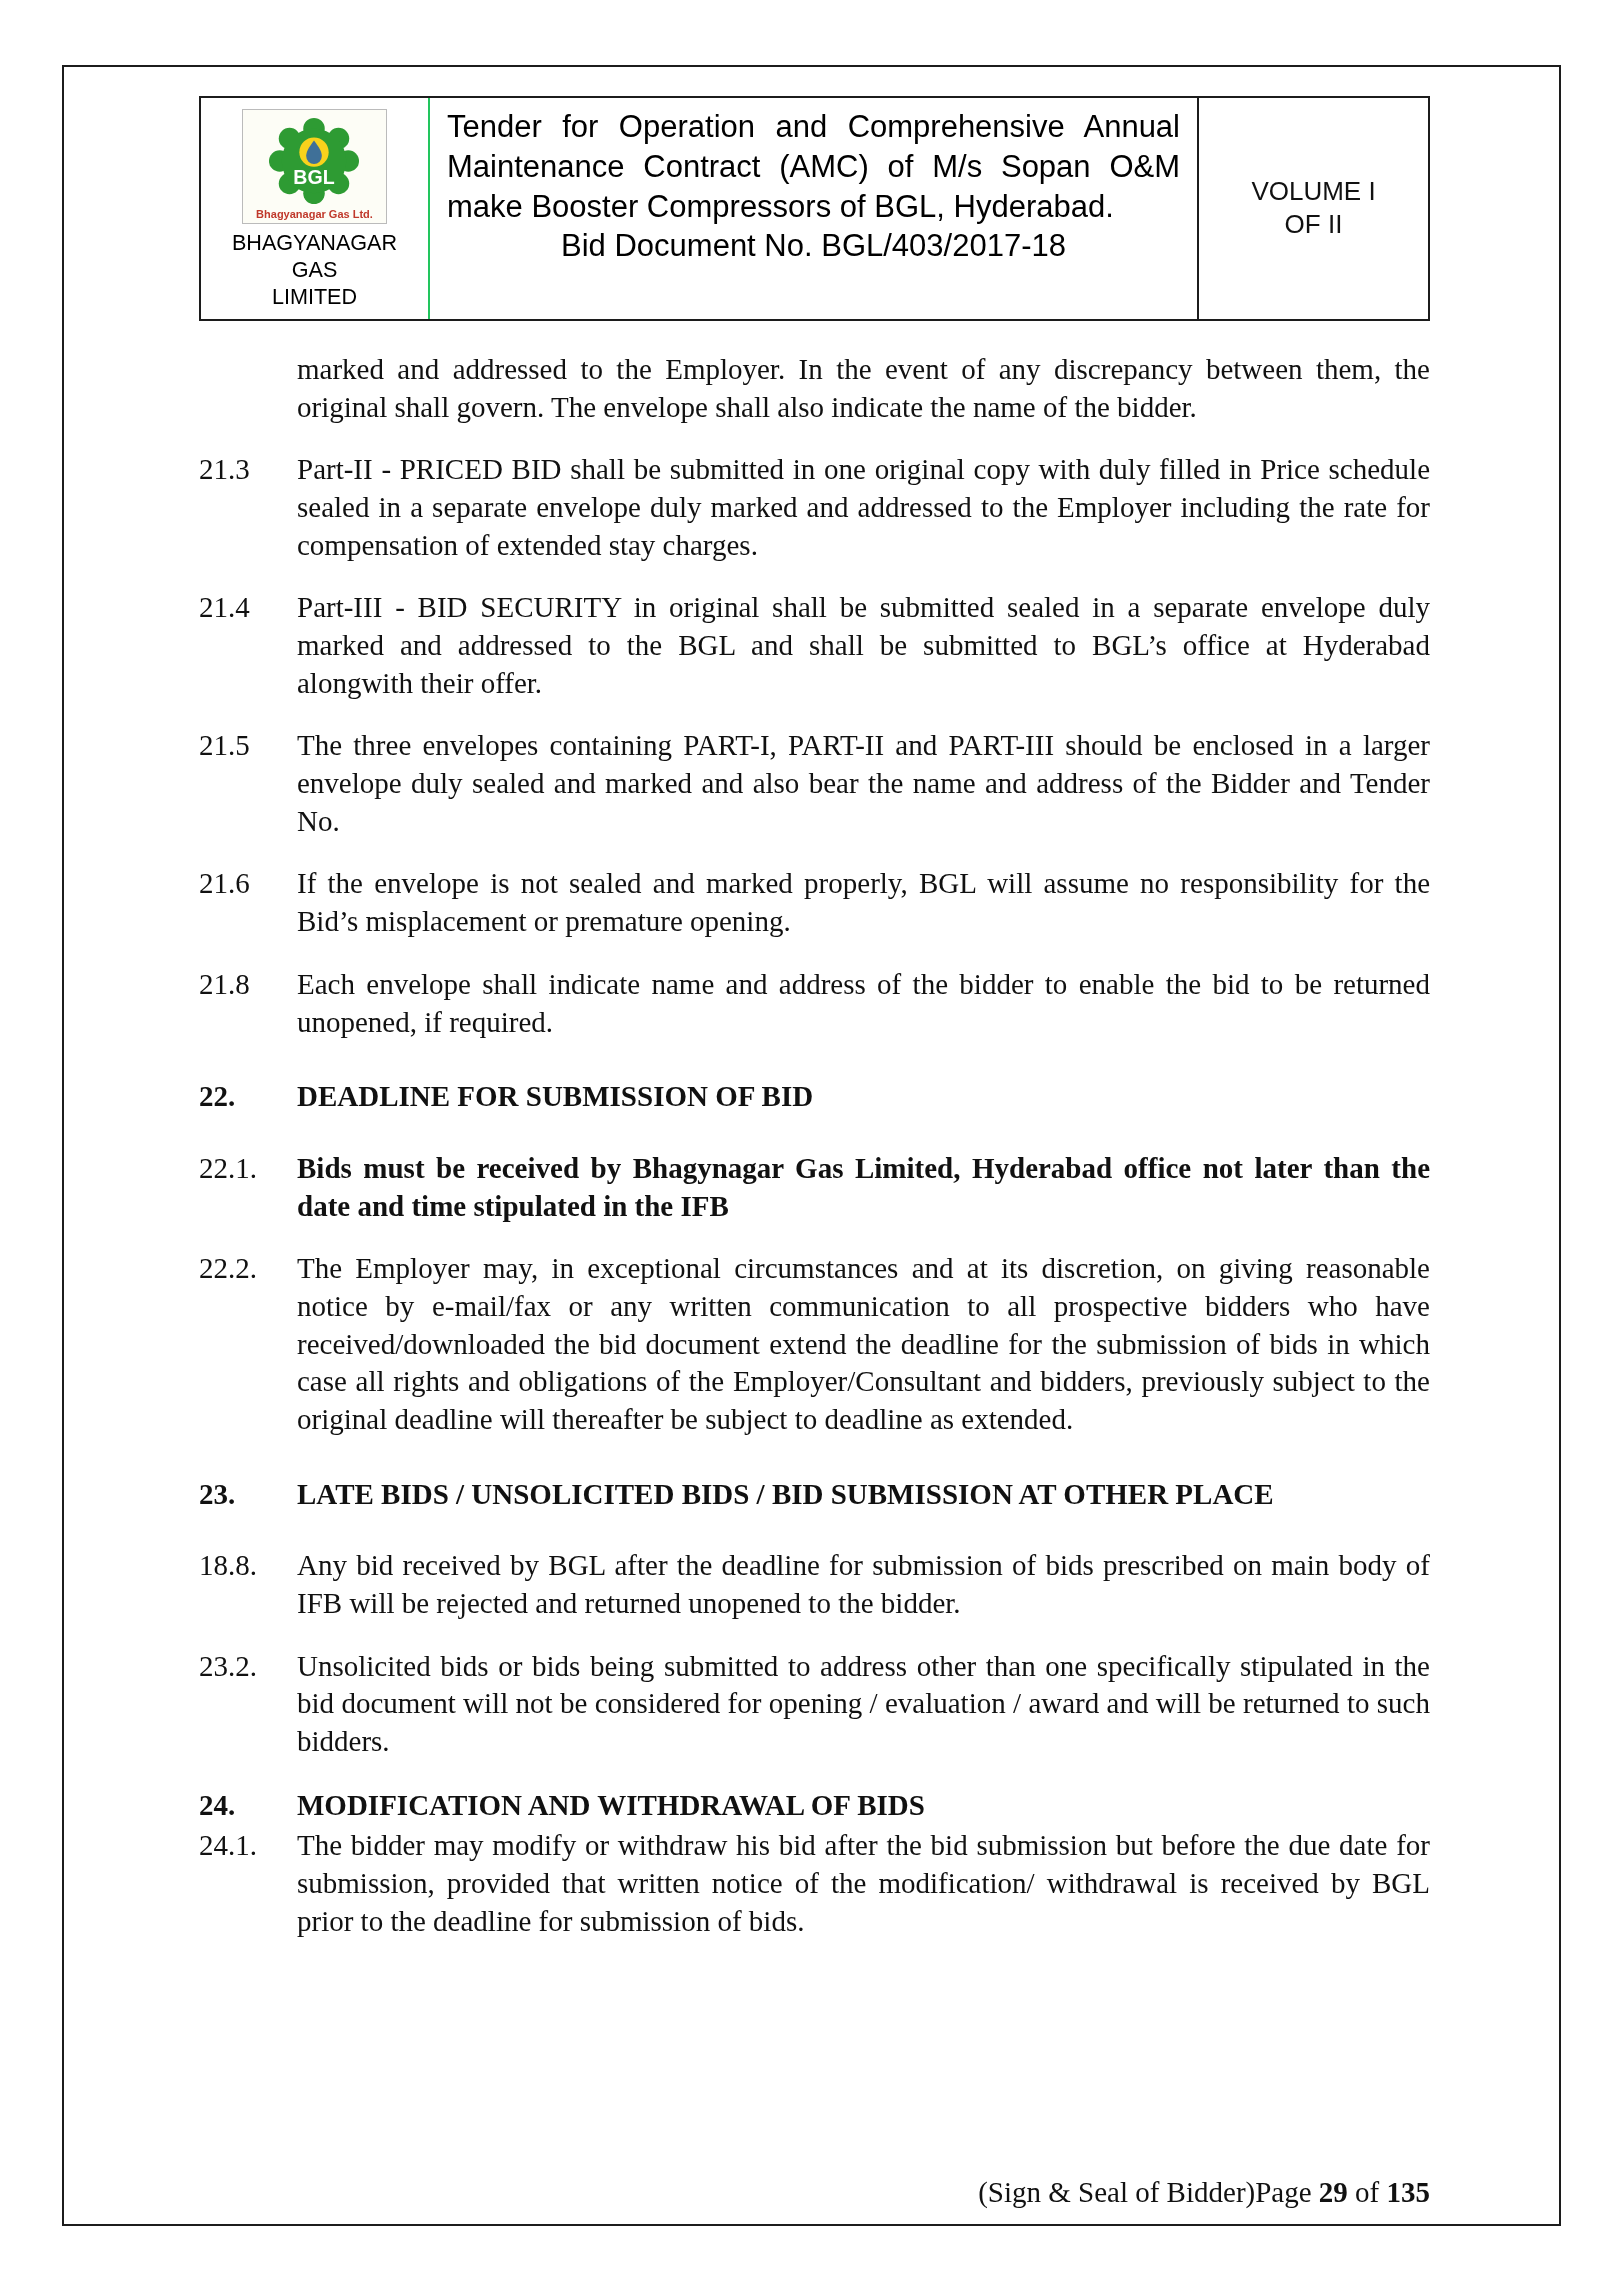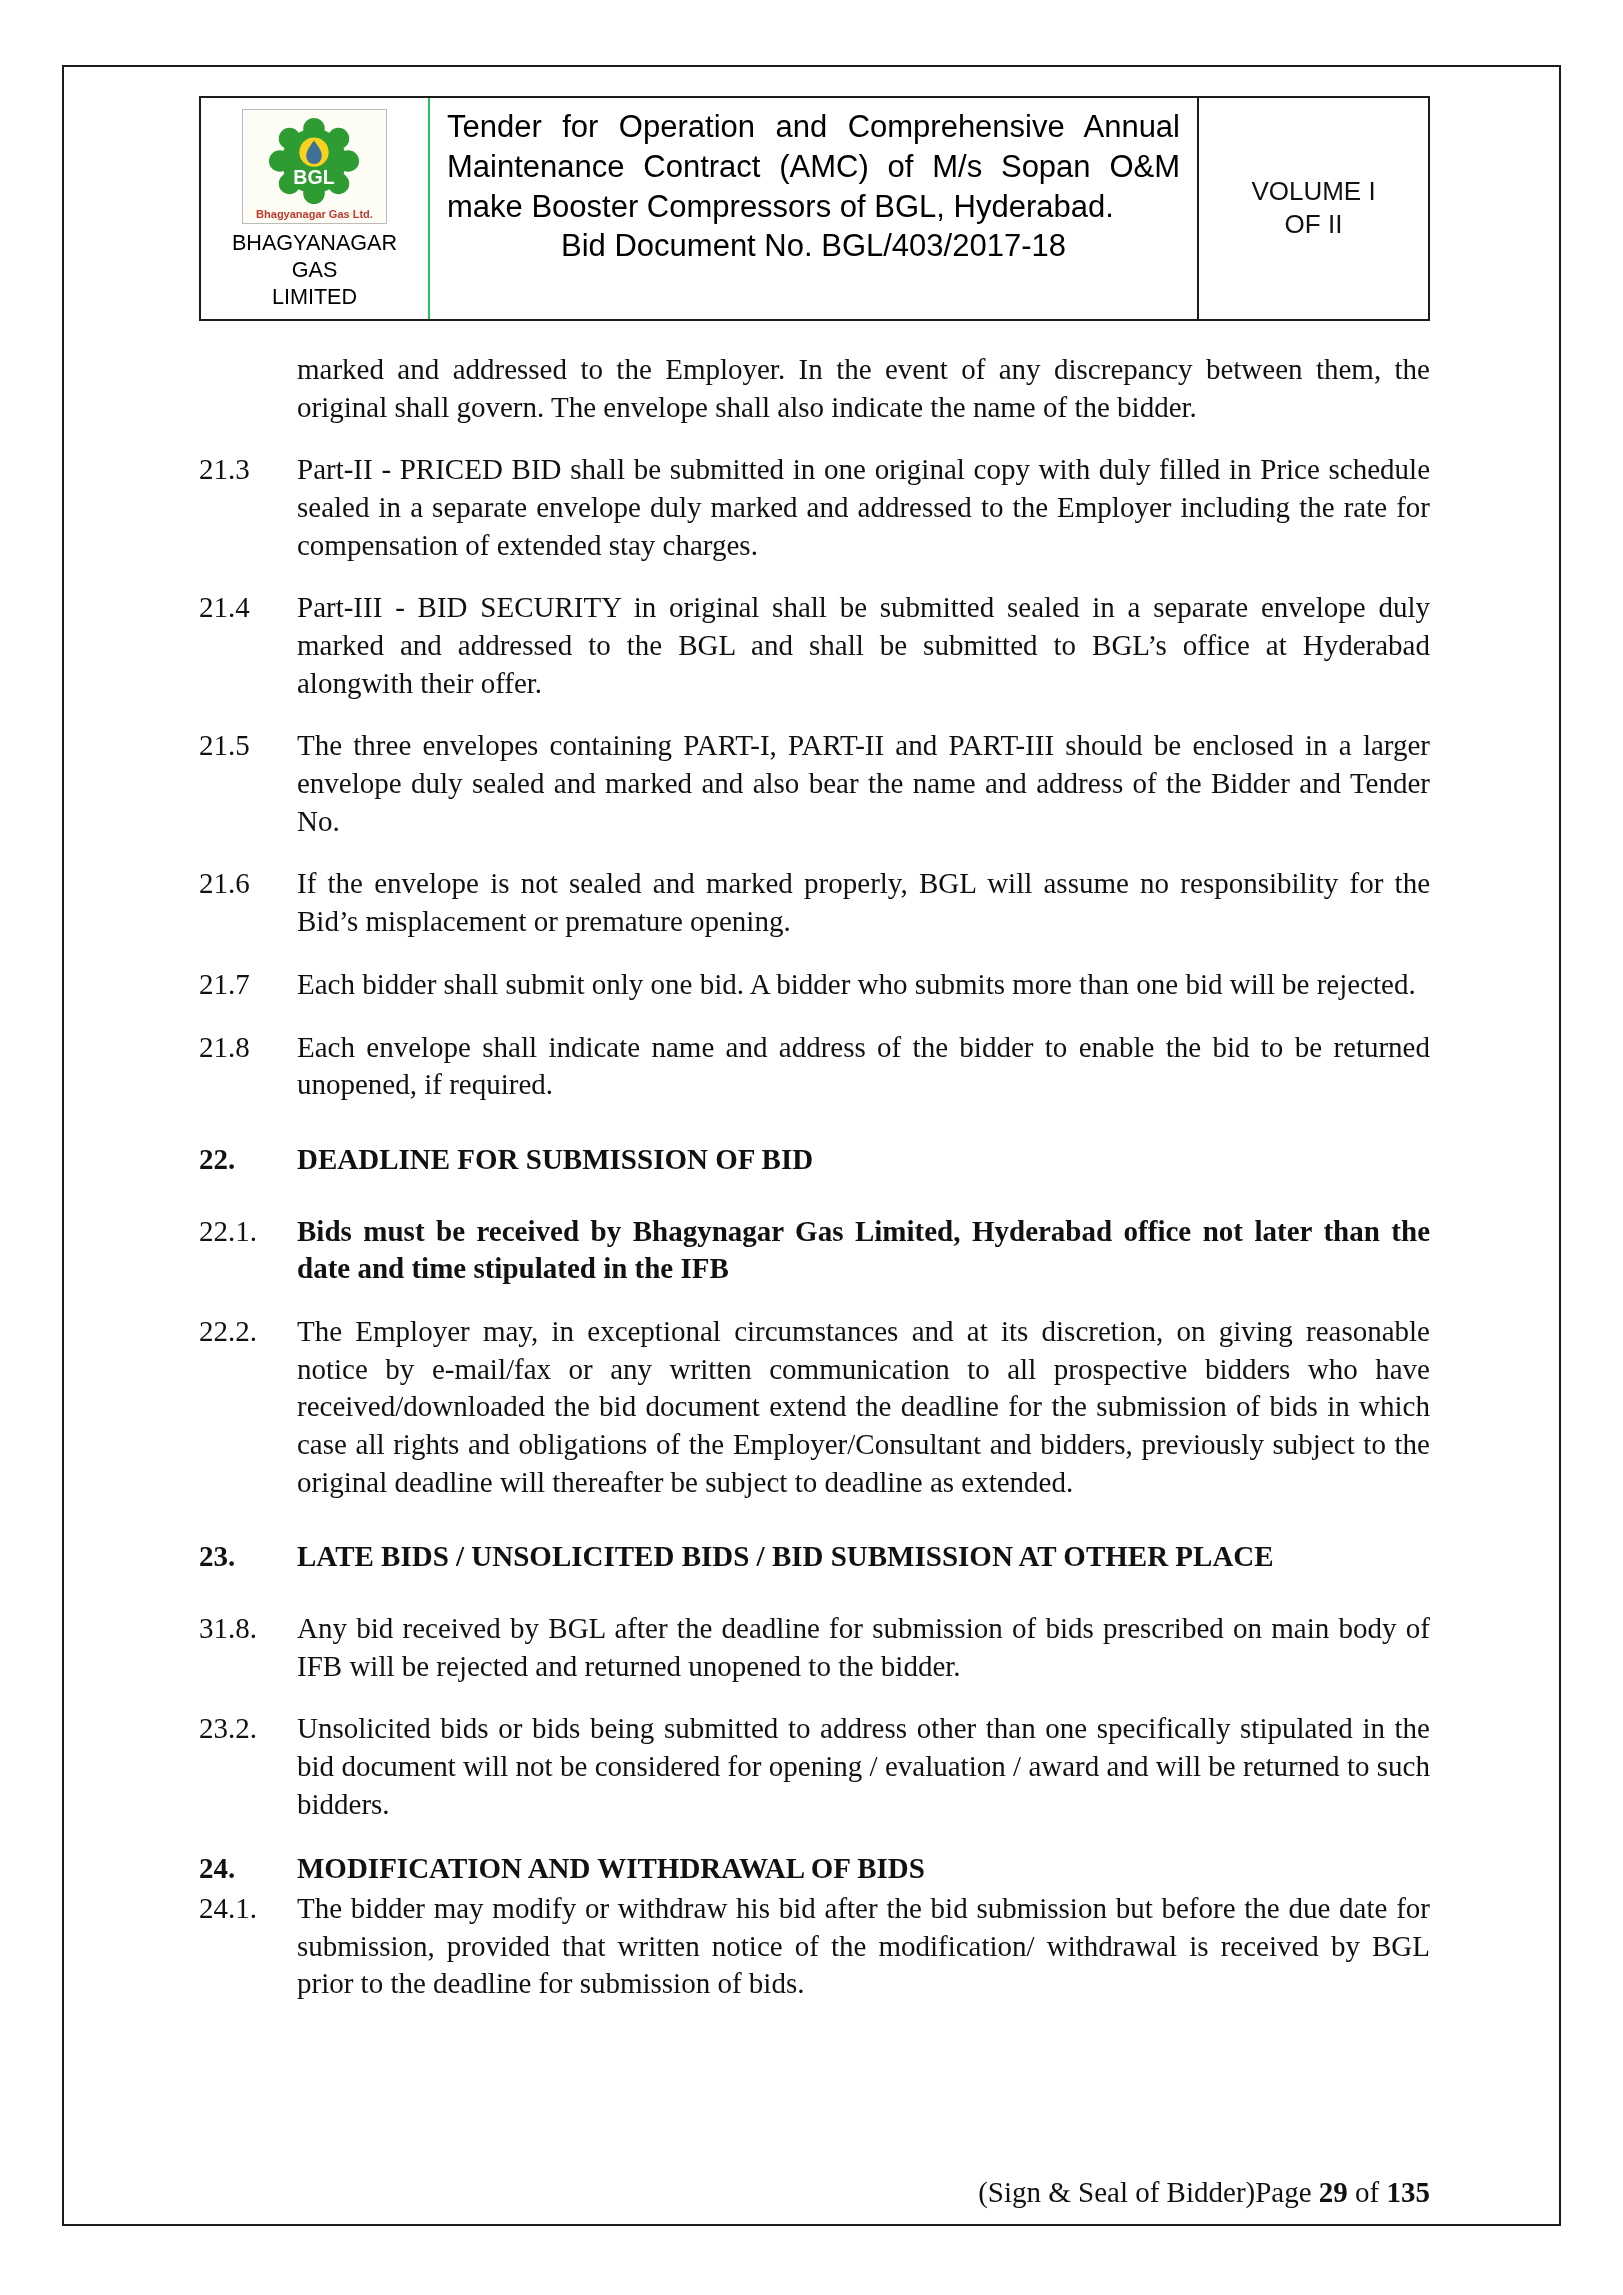--- a/index.html
+++ b/index.html
@@ -174,24 +174,20 @@
   <div class="para">
     <span class="num">21.5</span>
     <div class="txt">The three envelopes containing PART-I, PART-II and PART-III should be enclosed in a larger envelope duly sealed and marked and also bear the name and address of the Bidder and Tender No.</div>
   </div>
 
   <div class="para">
     <span class="num">21.6</span>
     <div class="txt">If the envelope is not sealed and marked properly, BGL will assume no responsibility for the Bid’s misplacement or premature opening.</div>
   </div>
 
-  <div class="para gap-lg">
-    <span class="num">21.7</span>
-    <div class="txt">Each bidder shall submit only one bid. A bidder who submits more than one bid will be rejected.</div>
-  </div>
 
   <div class="para">
     <span class="num">21.8</span>
     <div class="txt">Each envelope shall indicate name and address of the bidder to enable the bid to be returned unopened, if required.</div>
   </div>
 
   <div class="para heading">
     <span class="num">22.</span>
     <div class="txt">DEADLINE FOR SUBMISSION OF BID</div>
   </div>
@@ -205,21 +201,21 @@
     <span class="num">22.2.</span>
     <div class="txt">The Employer may, in exceptional circumstances and at its discretion, on giving reasonable notice by e-mail/fax or any written communication to all prospective bidders who have received/downloaded the bid document extend the deadline for the submission of bids in which case all rights and obligations of the Employer/Consultant and bidders, previously subject to the original deadline will thereafter be subject to deadline as extended.</div>
   </div>
 
   <div class="para heading">
     <span class="num">23.</span>
     <div class="txt">LATE BIDS / UNSOLICITED BIDS / BID SUBMISSION AT OTHER PLACE</div>
   </div>
 
   <div class="para">
-    <span class="num">31.8.</span>
+    <span class="num">18.8.</span>
     <div class="txt">Any bid received by BGL after the deadline for submission of bids prescribed on main body of IFB will be rejected and returned unopened to the bidder.</div>
   </div>
 
   <div class="para gap-lg">
     <span class="num">23.2.</span>
     <div class="txt">Unsolicited bids or bids being submitted to address other than one specifically stipulated in the bid document will not be considered for opening / evaluation / award and will be returned to such bidders.</div>
   </div>
 
   <div class="para heading tight">
     <span class="num">24.</span>

